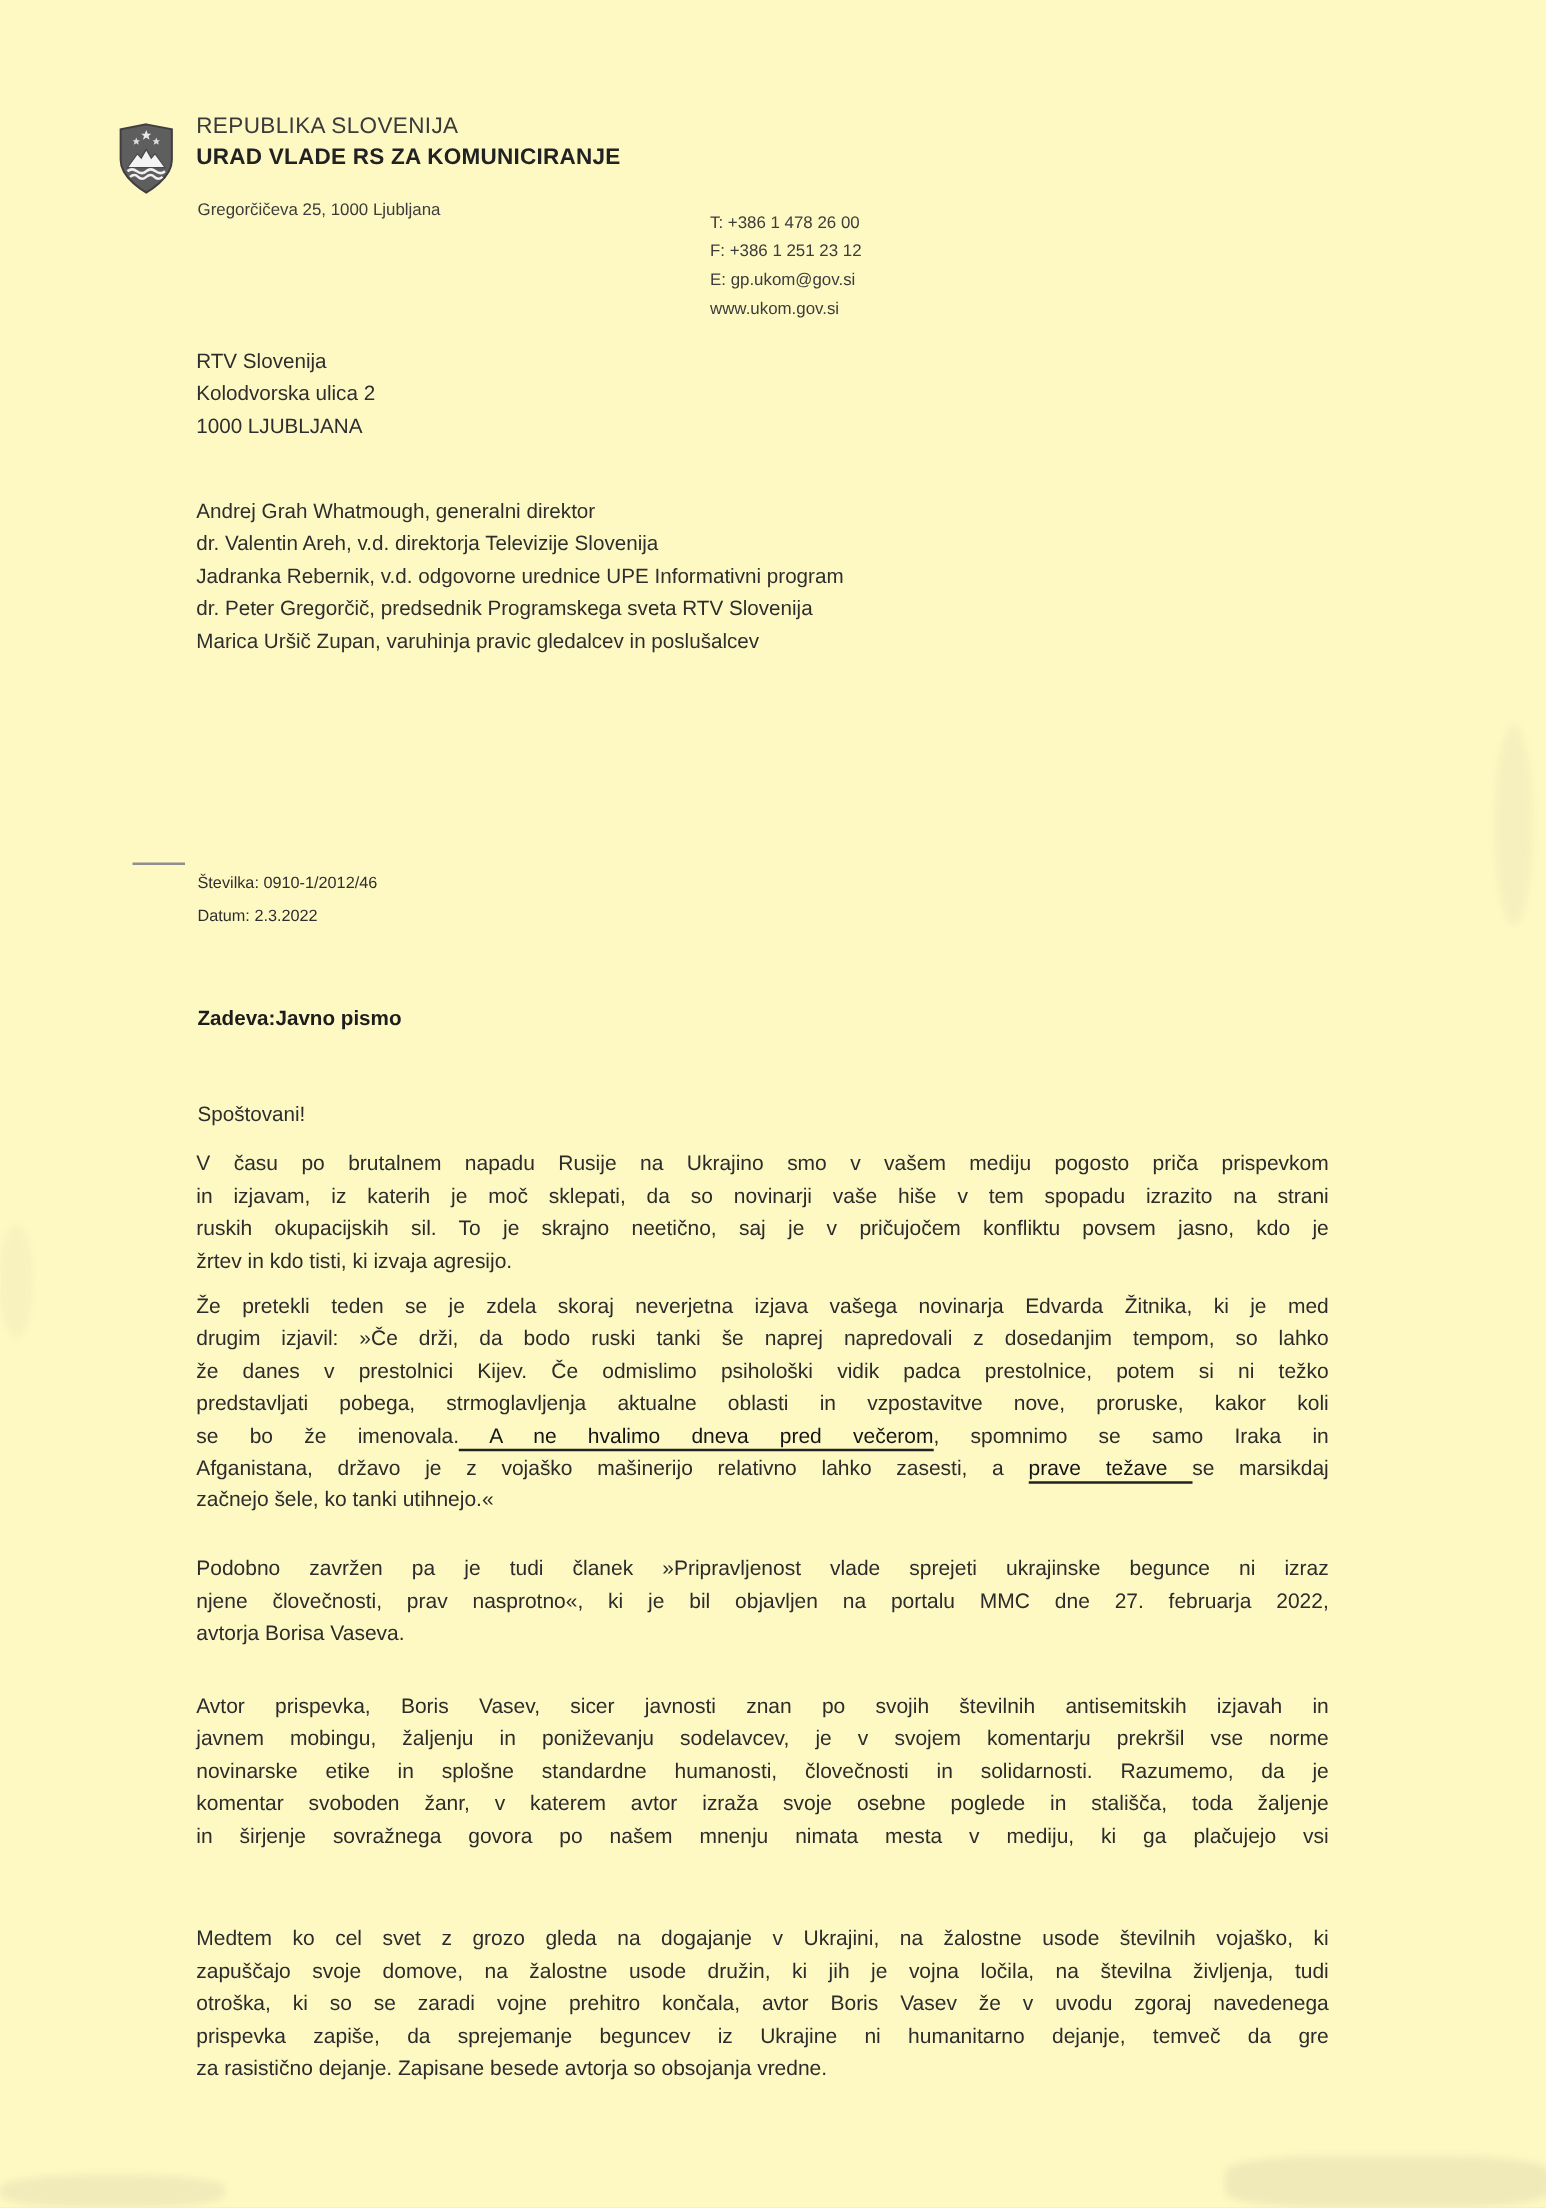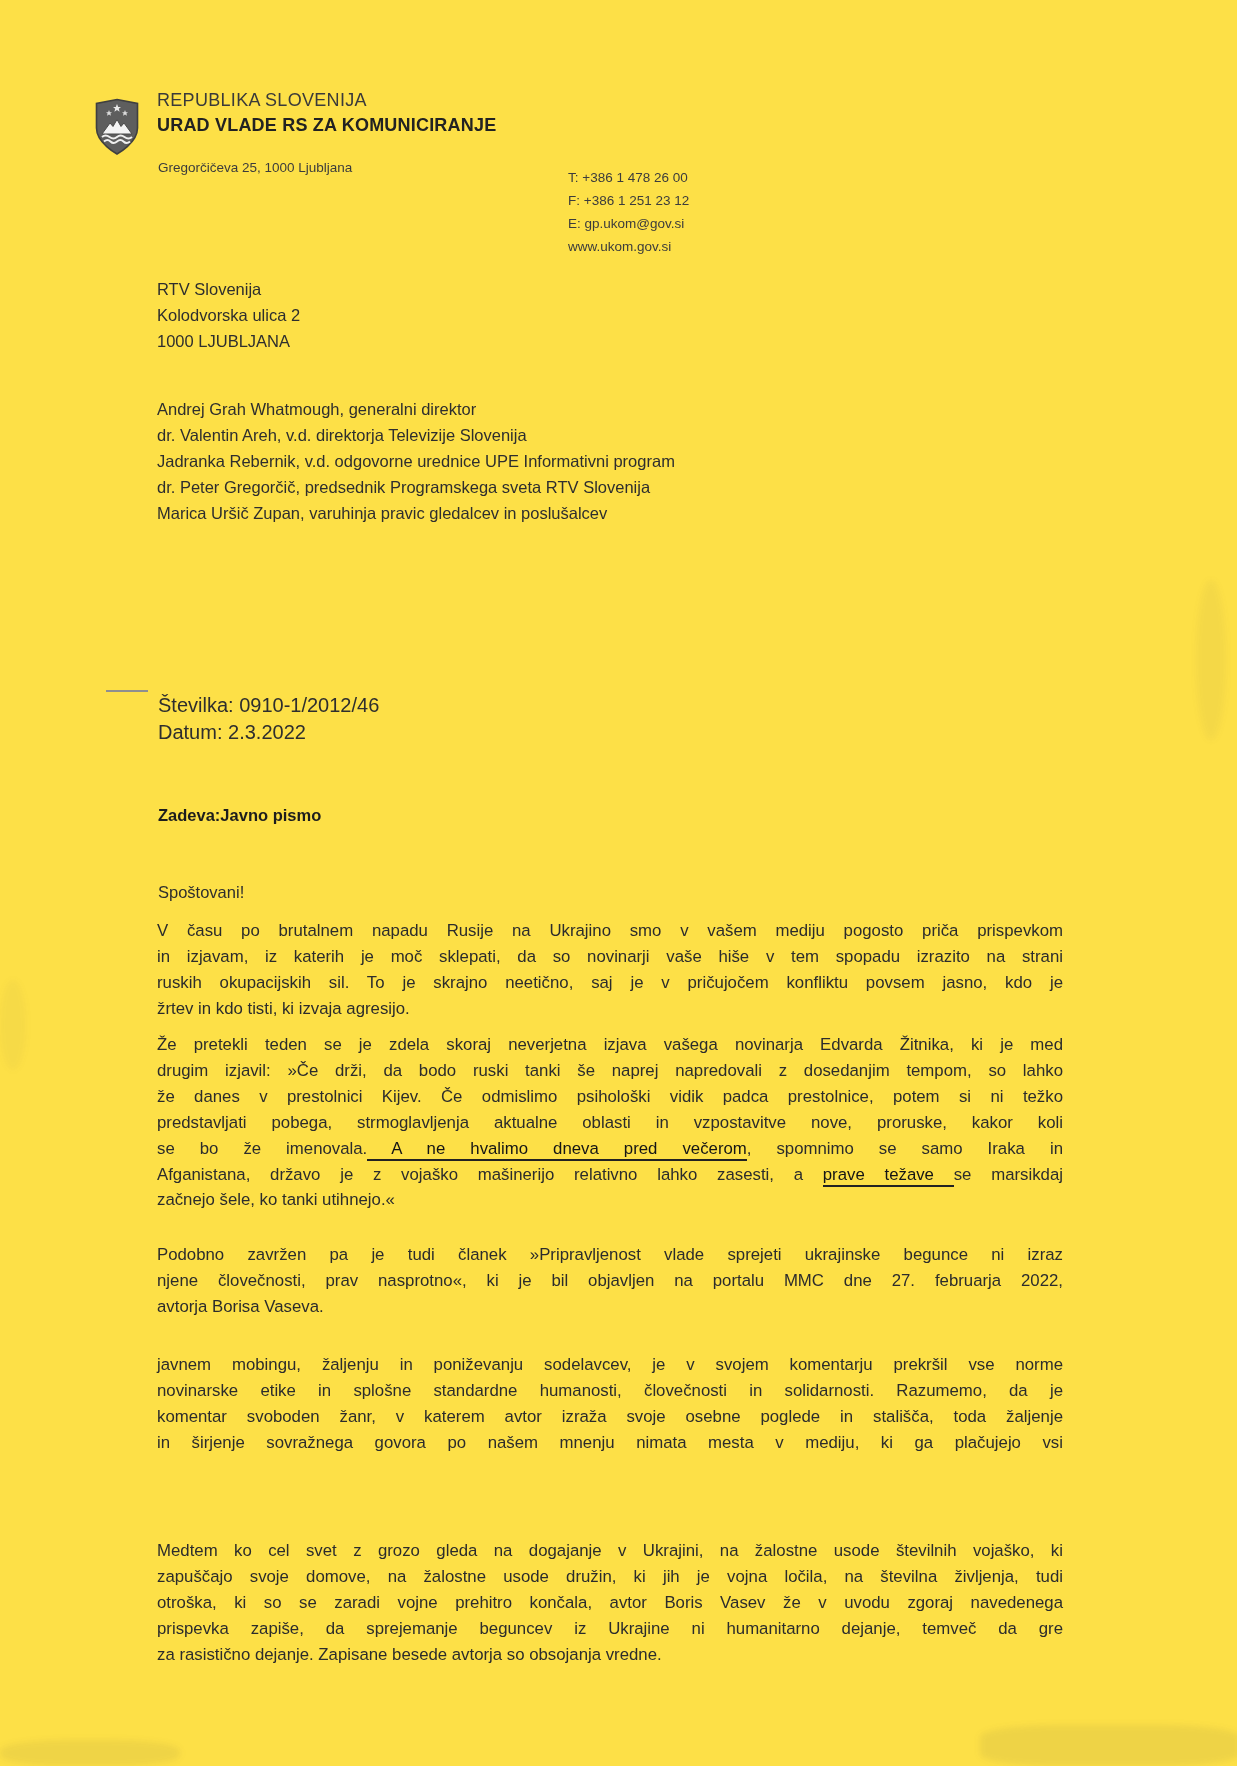--- a/index.html
+++ b/index.html
@@ -1,37 +1,37 @@
 <!DOCTYPE html>
 <html lang="sl"><head>
 <meta charset="utf-8">
 <style>
   html,body{margin:0;padding:0;background:#e8e8e8;}
   .page{
     position:relative;
     width:1237px;height:1766px;
     margin:0 auto;
-    background:#fde047;
+    background:#fef9c3;
     font-family:"Liberation Sans","DejaVu Sans",sans-serif;
     color:#2b2b2b;
     overflow:hidden;
   }
   
   .coat{position:absolute;left:94px;top:98px;width:46px;height:58px;}
   .orgname{position:absolute;left:157px;top:88px;line-height:25px;}
   .org-line1{font-size:18px;letter-spacing:.3px;color:#3a3a3a;font-weight:400;}
   .org-line2{font-size:18px;letter-spacing:.2px;color:#222;font-weight:700;}
   .lh-address{position:absolute;left:158px;top:160px;font-size:13.5px;color:#3c3c3c;}
   .lh-contact{position:absolute;left:568px;top:166px;font-size:13.5px;color:#3c3c3c;line-height:23px;}
   .lh-contact div{white-space:nowrap;}
   
   .recipient{position:absolute;left:157px;top:276px;font-size:16.5px;line-height:26px;color:#2e2e2e;}
   .addressees{position:absolute;left:157px;top:396px;font-size:16.5px;line-height:26px;color:#2e2e2e;}
   .margin-dash{position:absolute;left:106px;top:690px;width:42px;height:2px;background:#8f8f8f;}
-  .meta{position:absolute;left:158px;top:692px;font-size:20px;line-height:27px;color:#2e2e2e;}
+  .meta{position:absolute;left:158px;top:692px;font-size:13px;line-height:27px;color:#2e2e2e;}
   .subject{position:absolute;left:158px;top:806px;font-size:16.5px;font-weight:700;color:#1d1d1d;display:flex;}
   .subject .subject-value{}
   .salutation{position:absolute;left:158px;top:883px;font-size:16.5px;color:#2e2e2e;}
   
   .para{position:absolute;left:157px;width:906px;font-size:16.8px;line-height:25.9px;color:#2c2c2c;}
   .para .line{text-align:justify;text-align-last:justify;white-space:normal;}
   .para .line.last{text-align-last:left;}
   .bu{font-weight:400;color:#151515;border-bottom:2px solid #222;padding-bottom:1px;}
   .p1{top:918px;} .p2{top:1032px;} .p3{top:1242px;} .p4{top:1352px;} .p5{top:1538px;}
   
@@ -113,20 +113,21 @@
       <div class="line"><span>se bo že imenovala.</span><span class="bu"> A ne hvalimo dneva pred večerom</span><span>, spomnimo se samo Iraka in</span></div>
       <div class="line"><span>Afganistana, državo je z vojaško mašinerijo relativno lahko zasesti, a </span><span class="bu">prave težave </span><span>se marsikdaj</span></div>
       <div class="line last">začnejo šele, ko tanki utihnejo.«</div>
     </div>
   <div class="para p3">
       <div class="line">Podobno zavržen pa je tudi članek »Pripravljenost vlade sprejeti ukrajinske begunce ni izraz</div>
       <div class="line">njene človečnosti, prav nasprotno«, ki je bil objavljen na portalu MMC dne 27. februarja 2022,</div>
       <div class="line last">avtorja Borisa Vaseva.</div>
     </div>
   <div class="para p4">
+      <div class="line">Avtor prispevka, Boris Vasev, sicer javnosti znan po svojih številnih antisemitskih izjavah in</div>
       <div class="line">javnem mobingu, žaljenju in poniževanju sodelavcev, je v svojem komentarju prekršil vse norme</div>
       <div class="line">novinarske etike in splošne standardne humanosti, človečnosti in solidarnosti. Razumemo, da je</div>
       <div class="line">komentar svoboden žanr, v katerem avtor izraža svoje osebne poglede in stališča, toda žaljenje</div>
       <div class="line">in širjenje sovražnega govora po našem mnenju nimata mesta v mediju, ki ga plačujejo vsi</div>
     </div>
   <div class="para p5">
       <div class="line">Medtem ko cel svet z grozo gleda na dogajanje v Ukrajini, na žalostne usode številnih vojaško, ki</div>
       <div class="line">zapuščajo svoje domove, na žalostne usode družin, ki jih je vojna ločila, na številna življenja, tudi</div>
       <div class="line">otroška, ki so se zaradi vojne prehitro končala, avtor Boris Vasev že v uvodu zgoraj navedenega</div>
       <div class="line">prispevka zapiše, da sprejemanje beguncev iz Ukrajine ni humanitarno dejanje, temveč da gre</div>

